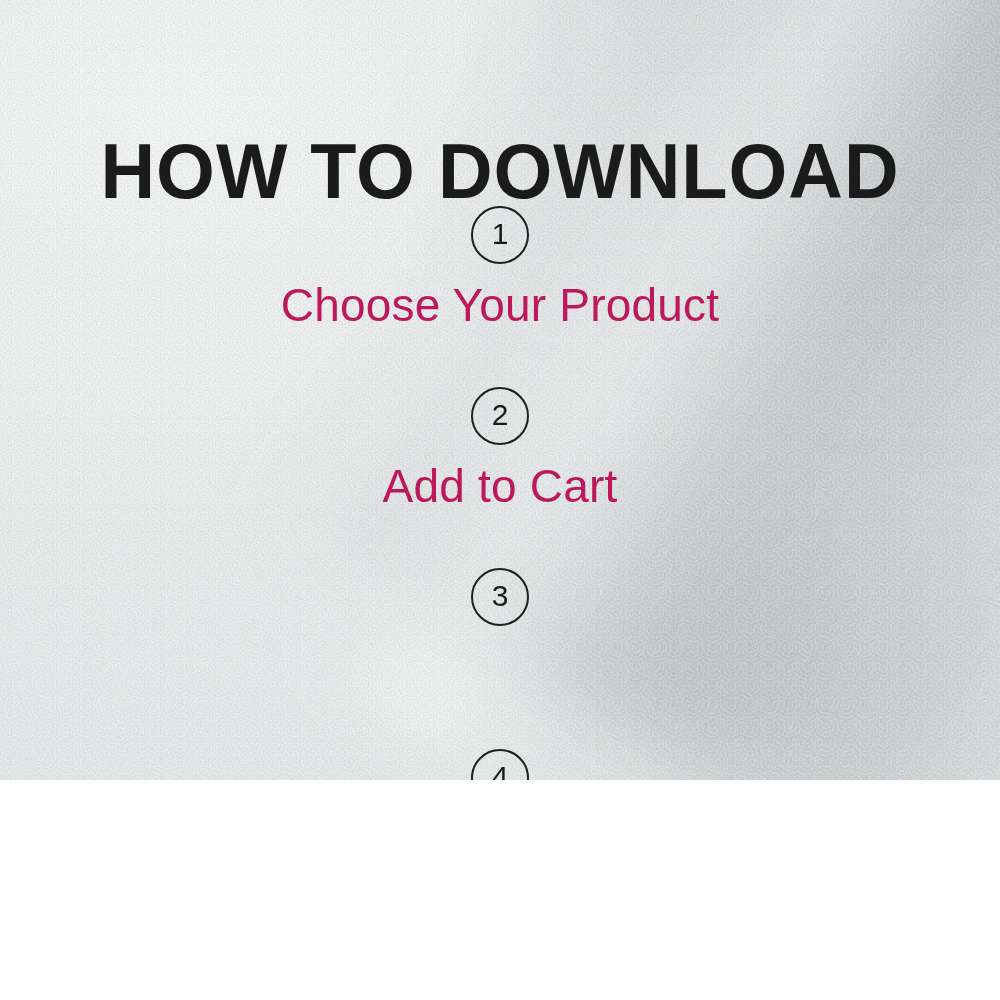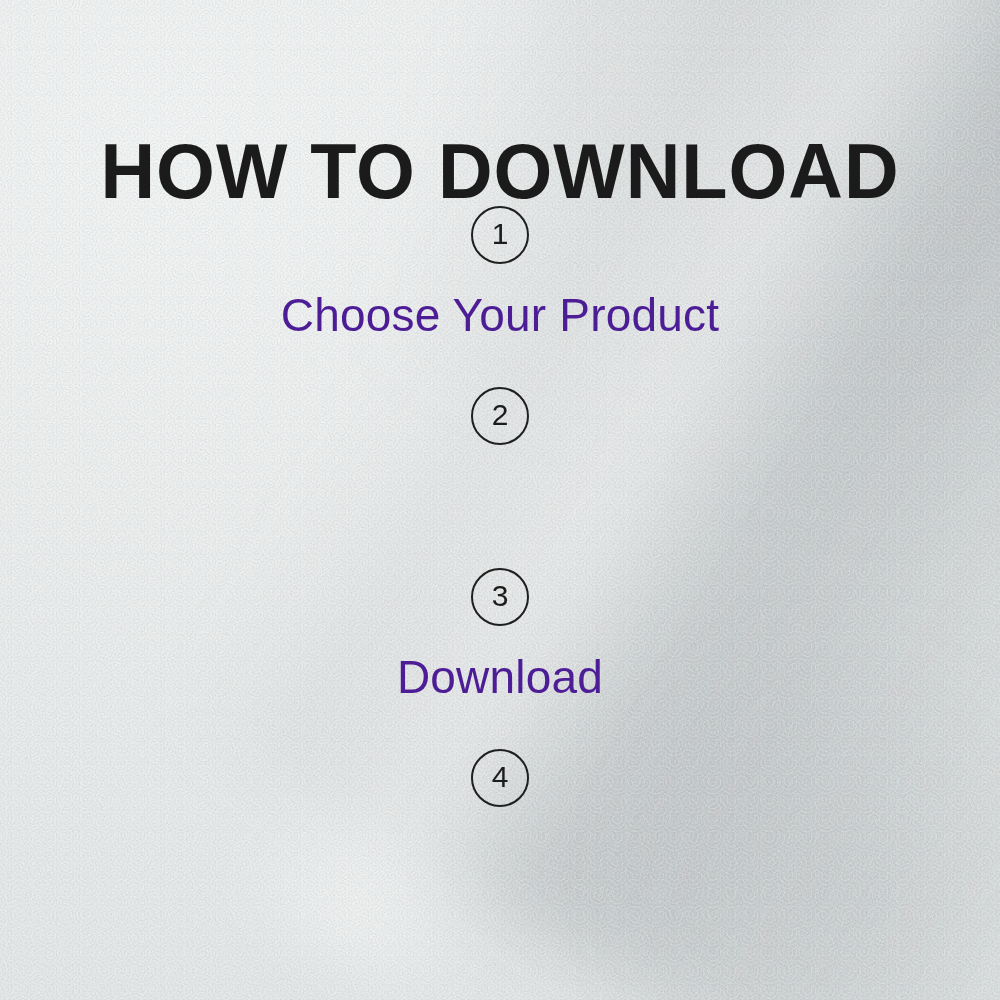--- a/index.html
+++ b/index.html
@@ -10,21 +10,21 @@
   body {
     width: 1000px;
     height: 1000px;
     overflow: hidden;
     font-family: "Liberation Sans", sans-serif;
   }
 
   #poster {
     position: relative;
     width: 1000px;
-    height: 1000px;
+    height: 780px;
     background-color: #e9ebeb;
     overflow: hidden;
     isolation: isolate;
   }
 
   
   .bg-base {
     position: absolute;
     inset: 0;
     background:
@@ -183,27 +183,27 @@
     font-weight: 400;
     font-size: 30px;
     line-height: 1;
     color: #1c1c1c;
     letter-spacing: 0;
     position: relative;
     top: -1px;
   }
 
   .step-label {
-    margin-top: 24px;
+    margin-top: 14px;
     font-family: "Liberation Sans", sans-serif;
     font-weight: 400;
     font-size: 46px;
     line-height: 1.18;
     letter-spacing: 0.2px;
-    color: #4c1d95;
+    color: #be185d;
     white-space: nowrap;
   }
 </style>
 </head>
 <body>
 
 <div id="poster">
 
   <div class="bg-base"></div>
   <div class="bg-shadow-a"></div>
@@ -224,27 +224,27 @@
         <div class="step-badge">
           <span class="step-number">1</span>
         </div>
         <div class="step-label">Choose Your Product</div>
       </div>
 
       <div class="step">
         <div class="step-badge">
           <span class="step-number">2</span>
         </div>
+        <div class="step-label">Add to Cart</div>
       </div>
 
       <div class="step">
         <div class="step-badge">
           <span class="step-number">3</span>
         </div>
-        <div class="step-label">Download</div>
       </div>
 
       <div class="step">
         <div class="step-badge">
           <span class="step-number">4</span>
         </div>
       </div>
 
     </div>
   </div>

